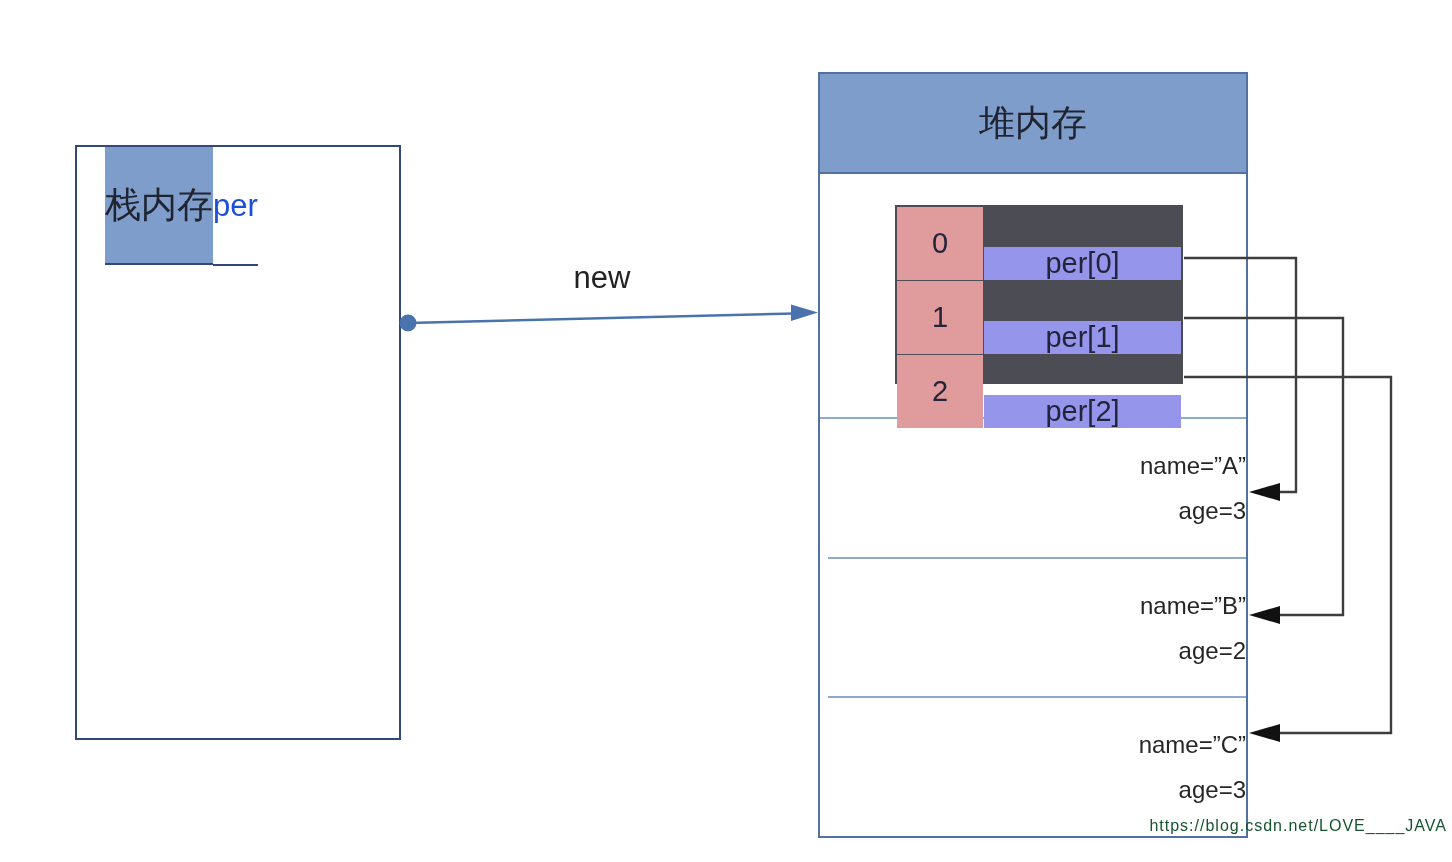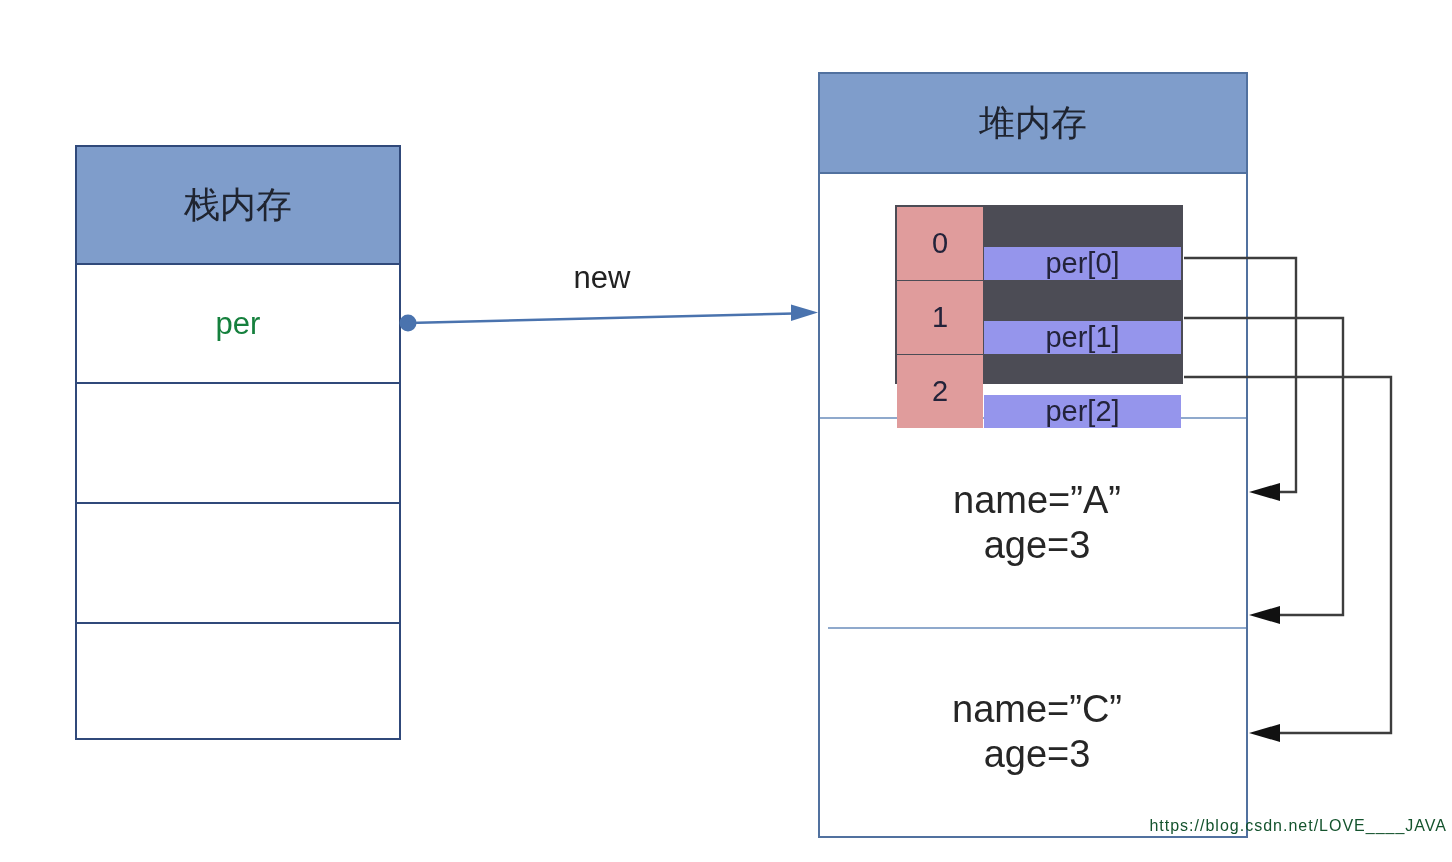--- a/index.html
+++ b/index.html
@@ -12,30 +12,30 @@
   
   .wm-diagonal {
     position:absolute; left:122px; top:254px; width:340px; text-align:center;
     transform:rotate(-45deg); color:#b7bcc4; opacity:.55;
     font-size:27px; letter-spacing:2px; white-space:nowrap;
   }
 
   
   .stack-box {
     position:absolute; left:75px; top:145px; width:326px; height:595px;
-    border:2px solid #30497a; display:flex; flex-direction:column; background:#fff;
+    border:2px solid #30497a; display:flex; flex-direction:row; background:#fff;padding-left:28px;
   }
   .stack-header {
     height:118px; border-bottom:2px solid #30497a; background:#7f9dcb;
     display:flex; align-items:center; justify-content:center;
     font-size:36px; color:#1f2430;
   }
   .stack-row {
     border-bottom:2px solid #30497a; display:flex; align-items:center;
-    justify-content:center; font-size:31px; color:#15803d;
+    justify-content:center; font-size:31px; color:#1d4ed8;
   }
   .stack-row.r-per { height:119px; }
   .stack-row.r-e1, .stack-row.r-e2 { height:120px; }
   .stack-row.r-e3 { flex:1; border-bottom:none; }
 
   
   .new-label {
     position:absolute; left:540px; top:260px; width:124px; text-align:center;
     font-size:31px; color:#222222;
   }
@@ -46,21 +46,21 @@
     border:2px solid #51719f; display:flex; flex-direction:column; background:#fff;
   }
   .heap-header {
     height:100px; border-bottom:2px solid #51719f; background:#7f9dcb;
     display:flex; align-items:center; justify-content:center;
     font-size:36px; color:#1f2430;
   }
   .heap-array-section { height:245px; border-bottom:2px solid #8fa9cc; position:relative; }
   .obj-row {
     flex:1; border-bottom:2px solid #8fa9cc; display:flex; flex-direction:column;
-    align-items:center; justify-content:center; font-size:38px; line-height:45px;
+    align-items:flex-end; justify-content:center; font-size:24px; line-height:45px;
     color:#262626;
     margin-left:8px;
   }
   .obj-row.last { border-bottom:none; }
 
   
   .array-table {
     position:absolute; left:75px; top:31px; width:288px; height:179px;
     display:grid; grid-template-columns:86px 1fr; grid-template-rows:repeat(3,1fr);
     border:2px solid #4c4c55; background:#4c4c55; grid-gap:1px;
@@ -111,20 +111,24 @@
         <div class="cell ref">per[1]</div>
         <div class="cell idx">2</div>
         <div class="cell ref">per[2]</div>
       </div>
     </div>
 
     <div class="obj-row">
       <span>name=”A”</span>
       <span>age=3</span>
     </div>
+    <div class="obj-row">
+      <span>name=”B”</span>
+      <span>age=2</span>
+    </div>
     <div class="obj-row last">
       <span>name=”C”</span>
       <span>age=3</span>
     </div>
   </div>
 
   <svg class="overlay" viewBox="0 0 1452 862" xmlns="http://www.w3.org/2000/svg">
 
     <circle cx="408" cy="323" r="8.5" fill="#4a73ae"></circle>
     <line x1="408" y1="323" x2="794" y2="313.5" stroke="#4a73ae" stroke-width="2.6"></line>

